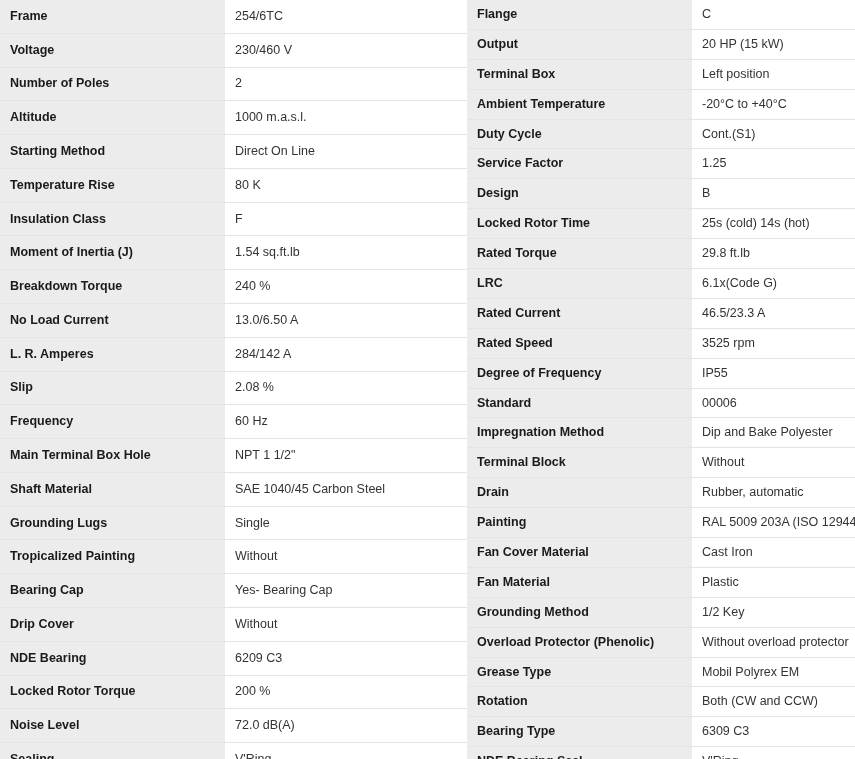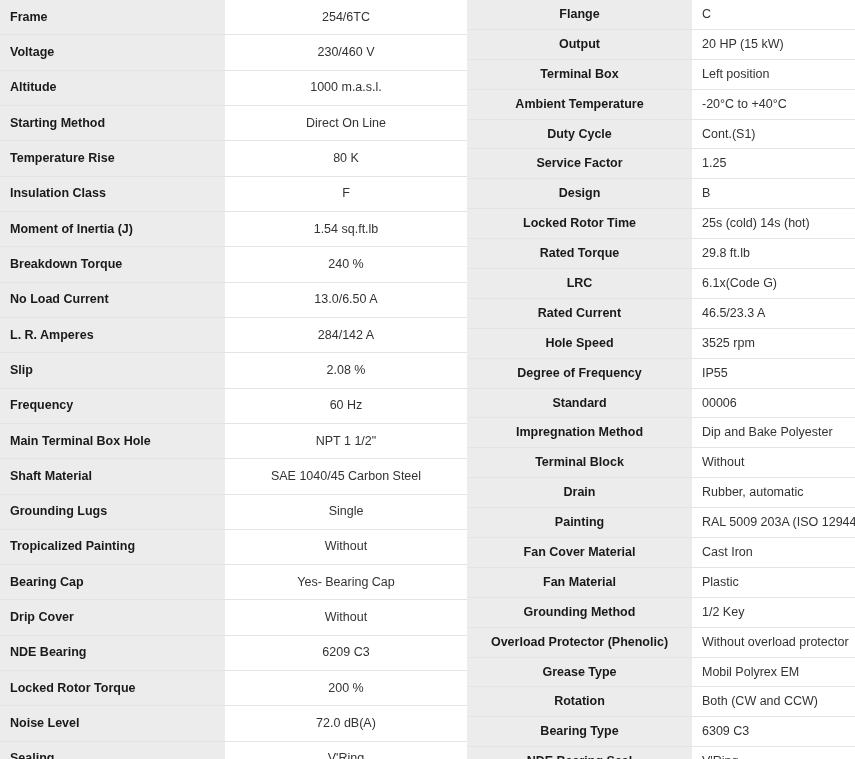--- a/index.html
+++ b/index.html
@@ -48,42 +48,46 @@
     font-weight: bold;
     color: #1a1a1a;
     width: 205px;
   }
   .spec-table tr td.value {
     background: #ffffff;
     color: #333333;
     font-weight: normal;
   }
   .spec-table.left tr td.label { width: 205px; }
-  .spec-table.left tr td.value { width: 222px; text-align: center; }
-  .spec-table.right tr td.label { width: 205px; text-align: center; }
+  .spec-table.left tr td.value { width: 222px; }
+  .spec-table.right tr td.label { width: 205px; }
   .spec-table.right tr td.value { width: 223px; }
   .spec-table tr:nth-child(even) td.label {
     background: #ececec;
   }
 </style>
 </head>
 <body>
 
 <div class="specs-wrapper">
   <table class="spec-table left">
     <tbody>
         <tr>
           <td class="label">Frame</td>
           <td class="value">254/6TC</td>
         </tr>
         <tr>
           <td class="label">Voltage</td>
           <td class="value">230/460 V</td>
         </tr>
         <tr>
+          <td class="label">Number of Poles</td>
+          <td class="value">2</td>
+        </tr>
+        <tr>
           <td class="label">Altitude</td>
           <td class="value">1000 m.a.s.l.</td>
         </tr>
         <tr>
           <td class="label">Starting Method</td>
           <td class="value">Direct On Line</td>
         </tr>
         <tr>
           <td class="label">Temperature Rise</td>
           <td class="value">80 K</td>
@@ -199,21 +203,21 @@
         </tr>
         <tr>
           <td class="label">LRC</td>
           <td class="value">6.1x(Code G)</td>
         </tr>
         <tr>
           <td class="label">Rated Current</td>
           <td class="value">46.5/23.3 A</td>
         </tr>
         <tr>
-          <td class="label">Hole Speed</td>
+          <td class="label">Rated Speed</td>
           <td class="value">3525 rpm</td>
         </tr>
         <tr>
           <td class="label">Degree of Frequency</td>
           <td class="value">IP55</td>
         </tr>
         <tr>
           <td class="label">Standard</td>
           <td class="value">00006</td>
         </tr>

